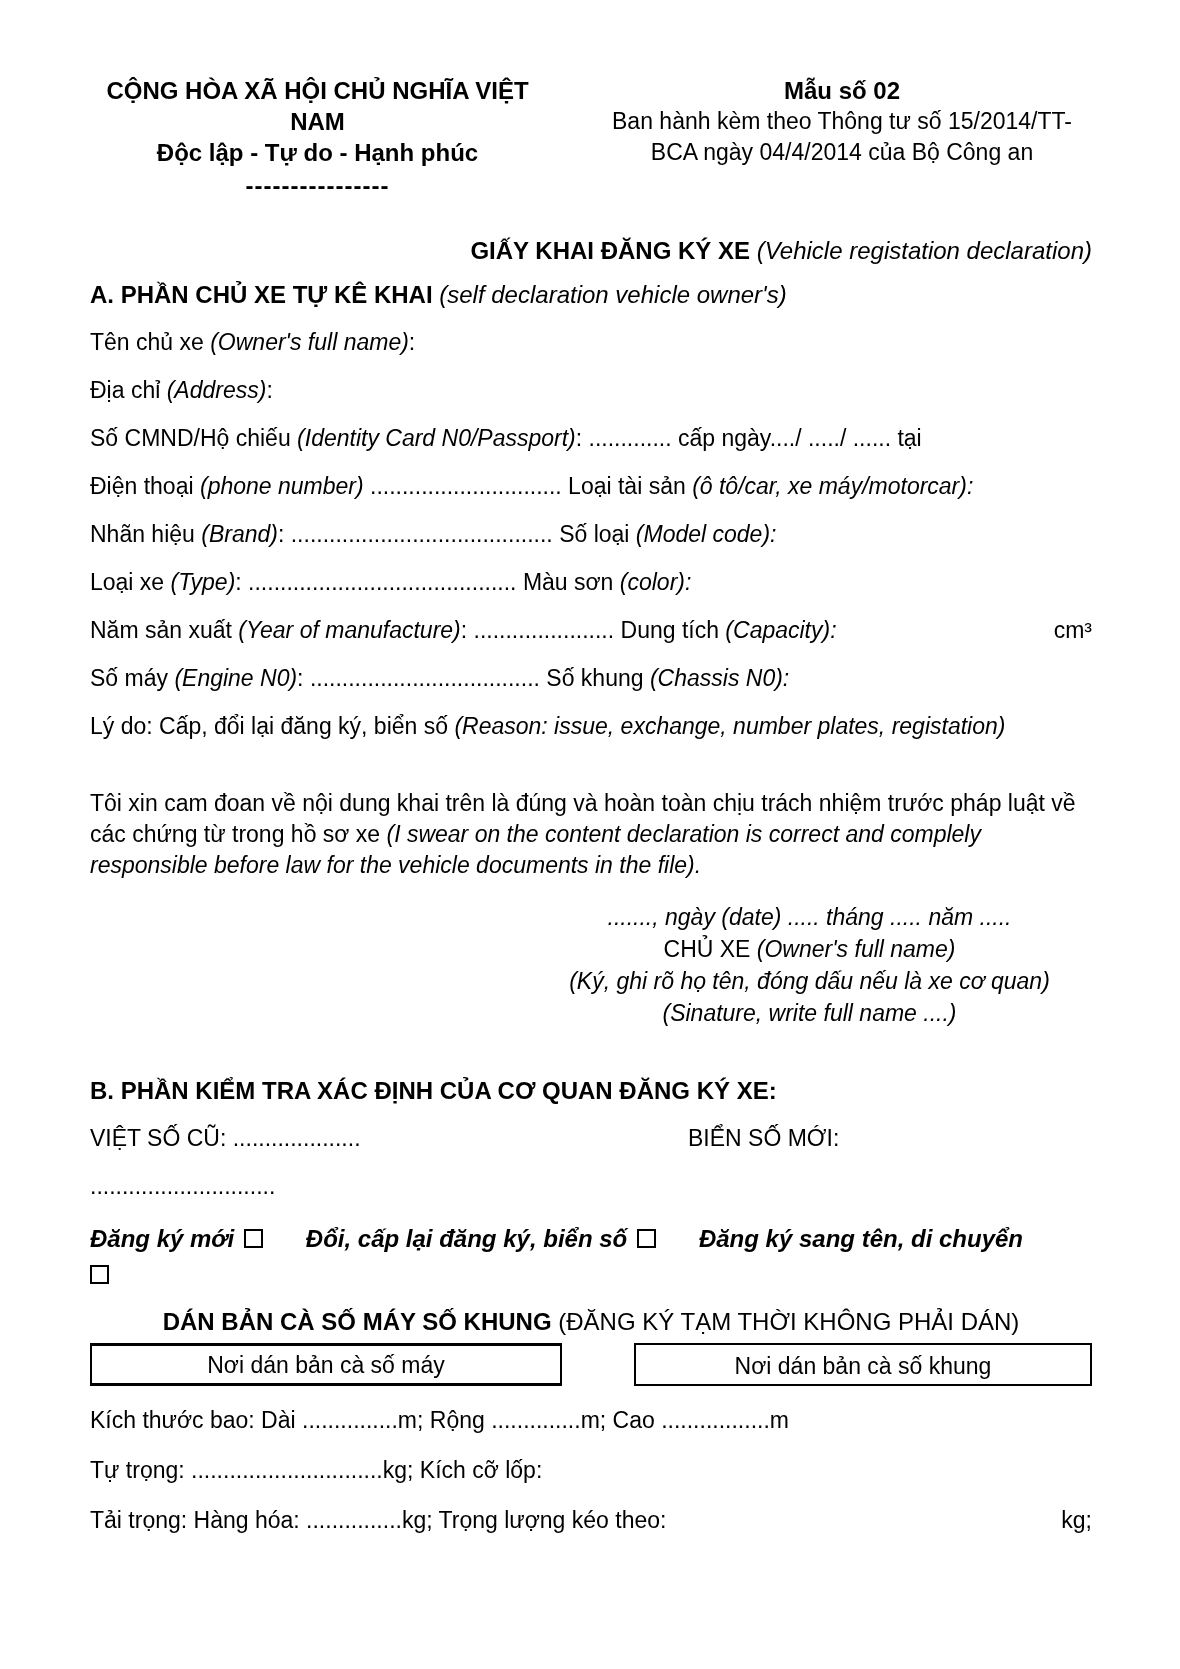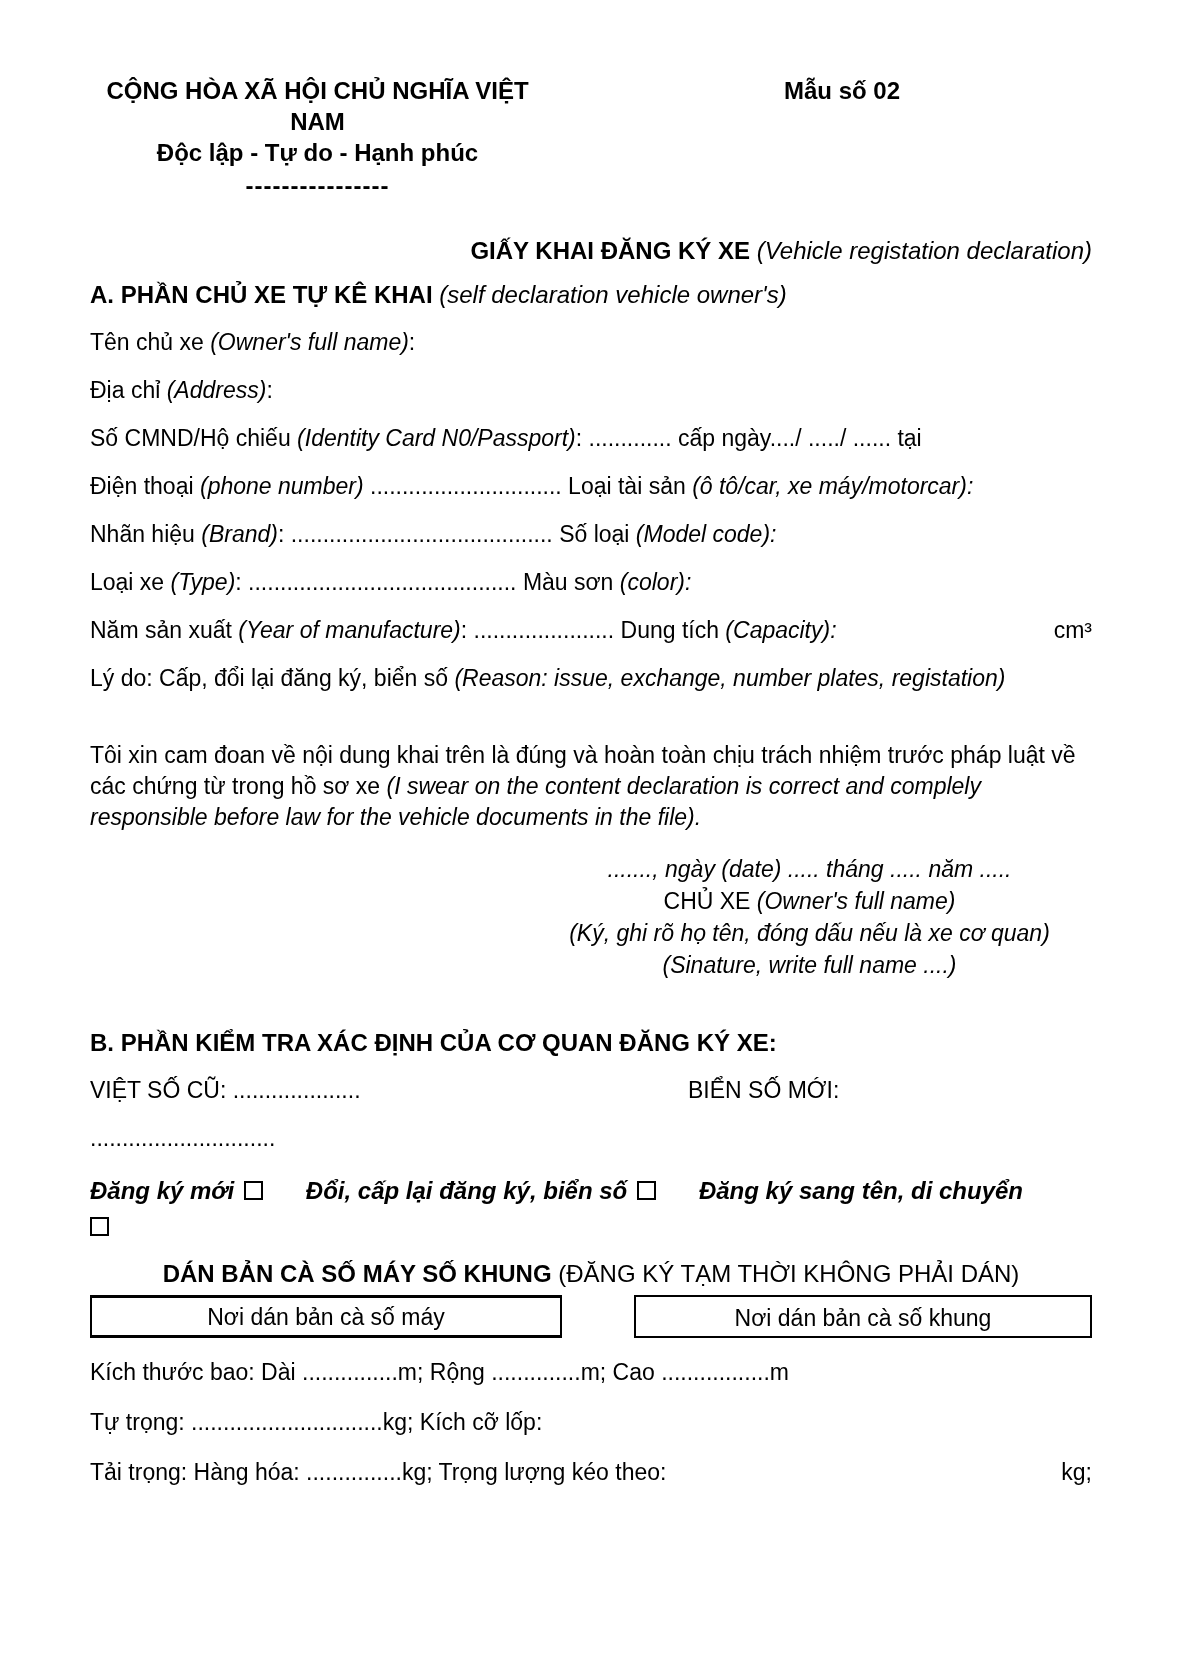--- a/index.html
+++ b/index.html
@@ -64,20 +64,21 @@
 <div class="page">
 
   <div class="header">
     <div class="h-left">
       <div>CỘNG HÒA XÃ HỘI CHỦ NGHĨA VIỆT NAM</div>
       <div>Độc lập - Tự do - Hạnh phúc</div>
       <div class="divider">----------------</div>
     </div>
     <div class="h-right">
       <div class="form-no">Mẫu số 02</div>
+      <div>Ban hành kèm theo Thông tư số 15/2014/TT-BCA ngày 04/4/2014 của Bộ Công an</div>
     </div>
   </div>
 
   <div class="doc-title">
     <span class="vi">GIẤY KHAI ĐĂNG KÝ XE </span><span class="it">(Vehicle registation declaration)</span>
   </div>
 
   <div class="sec-heading">
     <span>A. PHẦN CHỦ XE TỰ KÊ KHAI </span><span class="it">(self declaration vehicle owner's)</span>
   </div>
@@ -104,20 +105,23 @@
 
   <p class="line">
     <span>Loại xe </span><span class="it">(Type)</span><span>: .......................................... </span><span>Màu sơn </span><span class="it">(color):</span>
   </p>
 
   <p class="line flexline">
     <span><span>Năm sản xuất </span><span class="it">(Year of manufacture)</span><span>: ...................... </span><span>Dung tích </span><span class="it">(Capacity):</span></span>
     <span>cm³</span>
   </p>
 
+  <p class="line">
+    <span>Số máy </span><span class="it">(Engine N0)</span><span>: .................................... </span><span>Số khung </span><span class="it">(Chassis N0):</span>
+  </p>
 
   <p class="line">
     <span>Lý do: Cấp, đổi lại đăng ký, biển số </span><span class="it">(Reason: issue, exchange, number plates, registation)</span>
   </p>
 
   <p class="para">
     <span>Tôi xin cam đoan về nội dung khai trên là đúng và hoàn toàn chịu trách nhiệm trước pháp luật về các chứng từ trong hồ sơ xe </span><span class="it">(I swear on the content declaration is correct and complely responsible before law for the vehicle documents in the file).</span>
   </p>
 
   <div class="sign-block">

